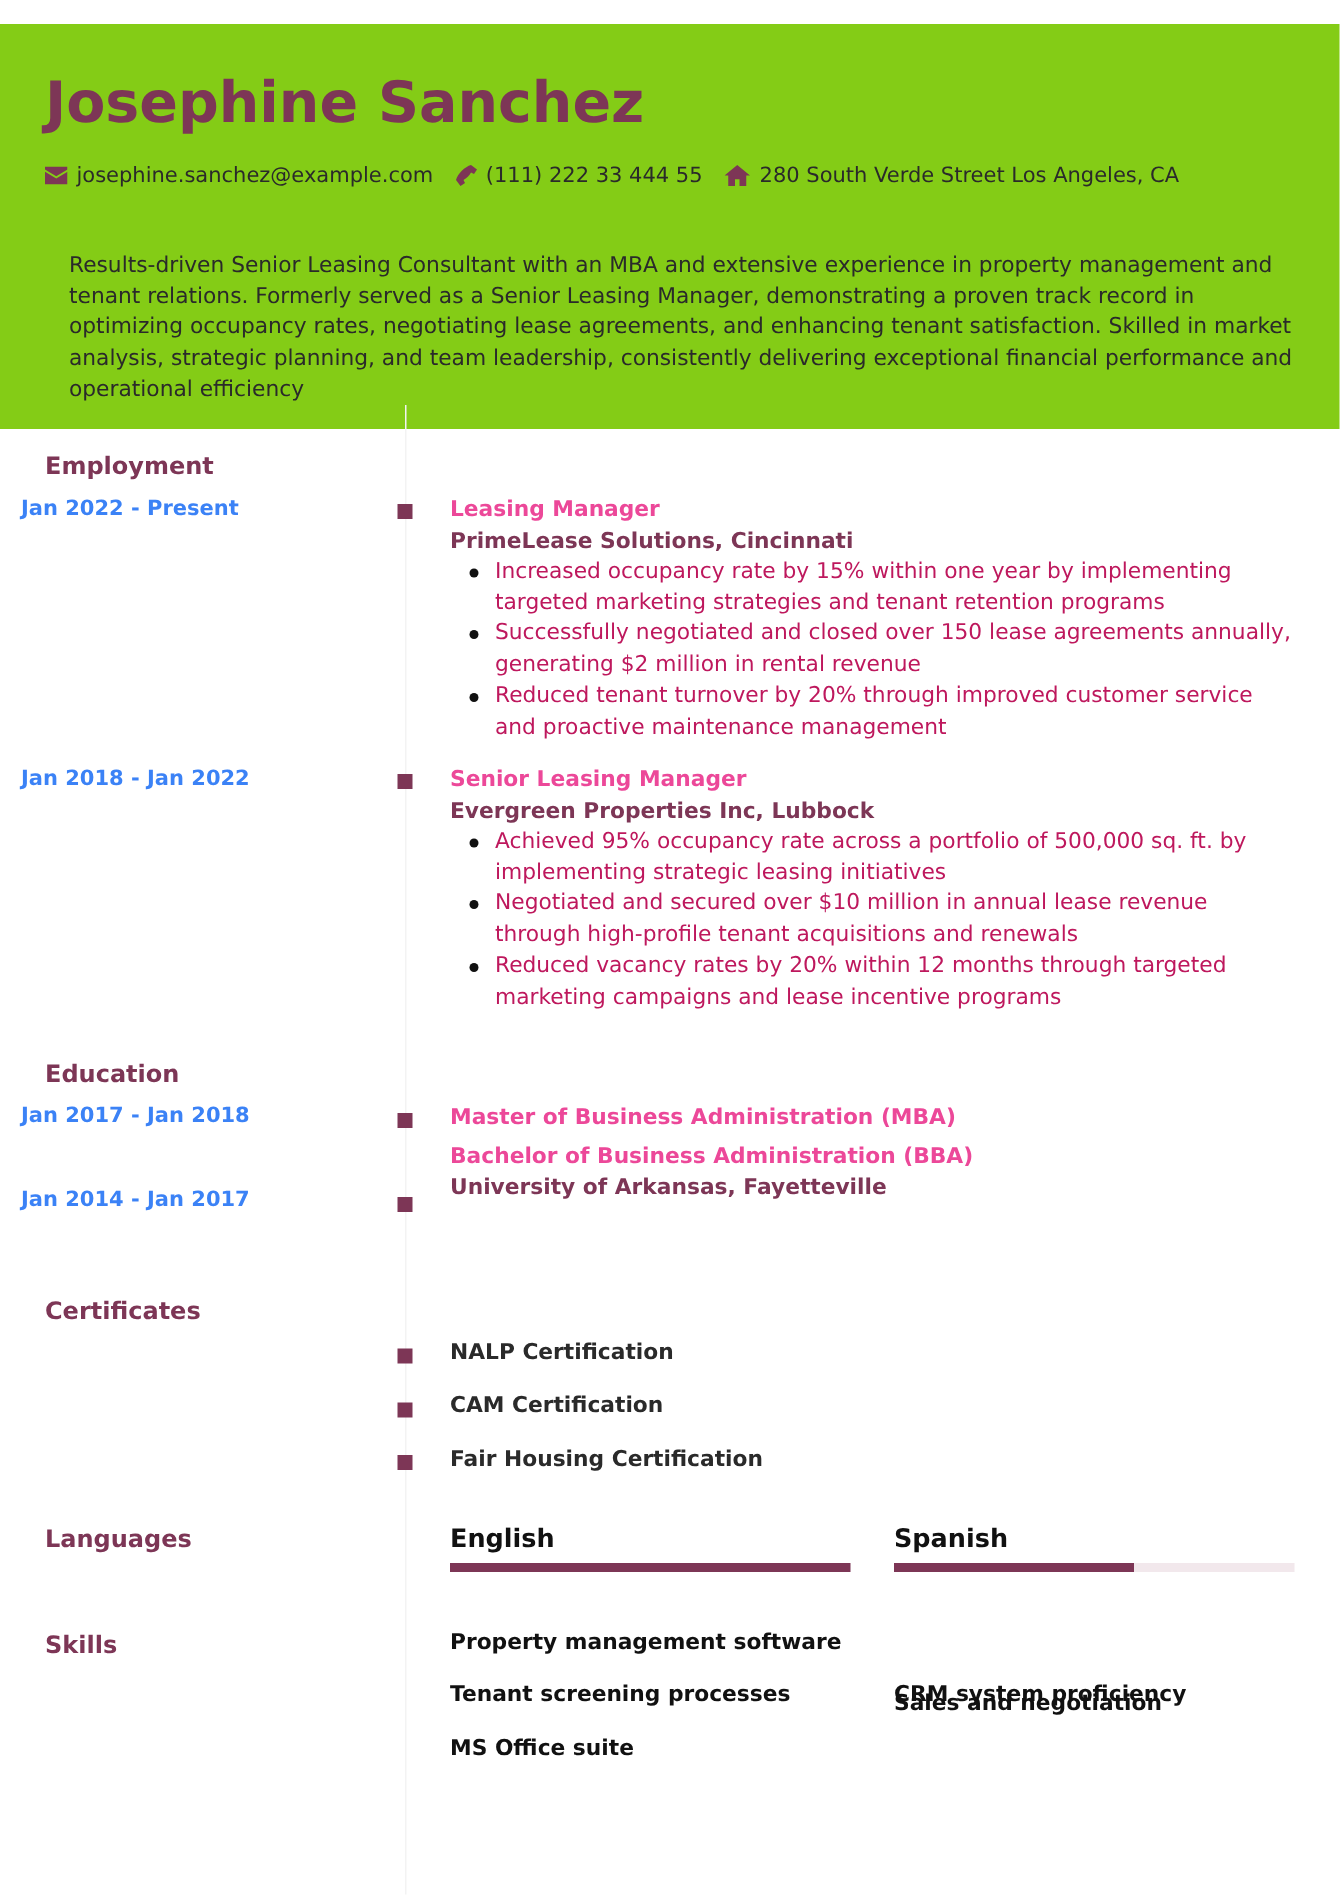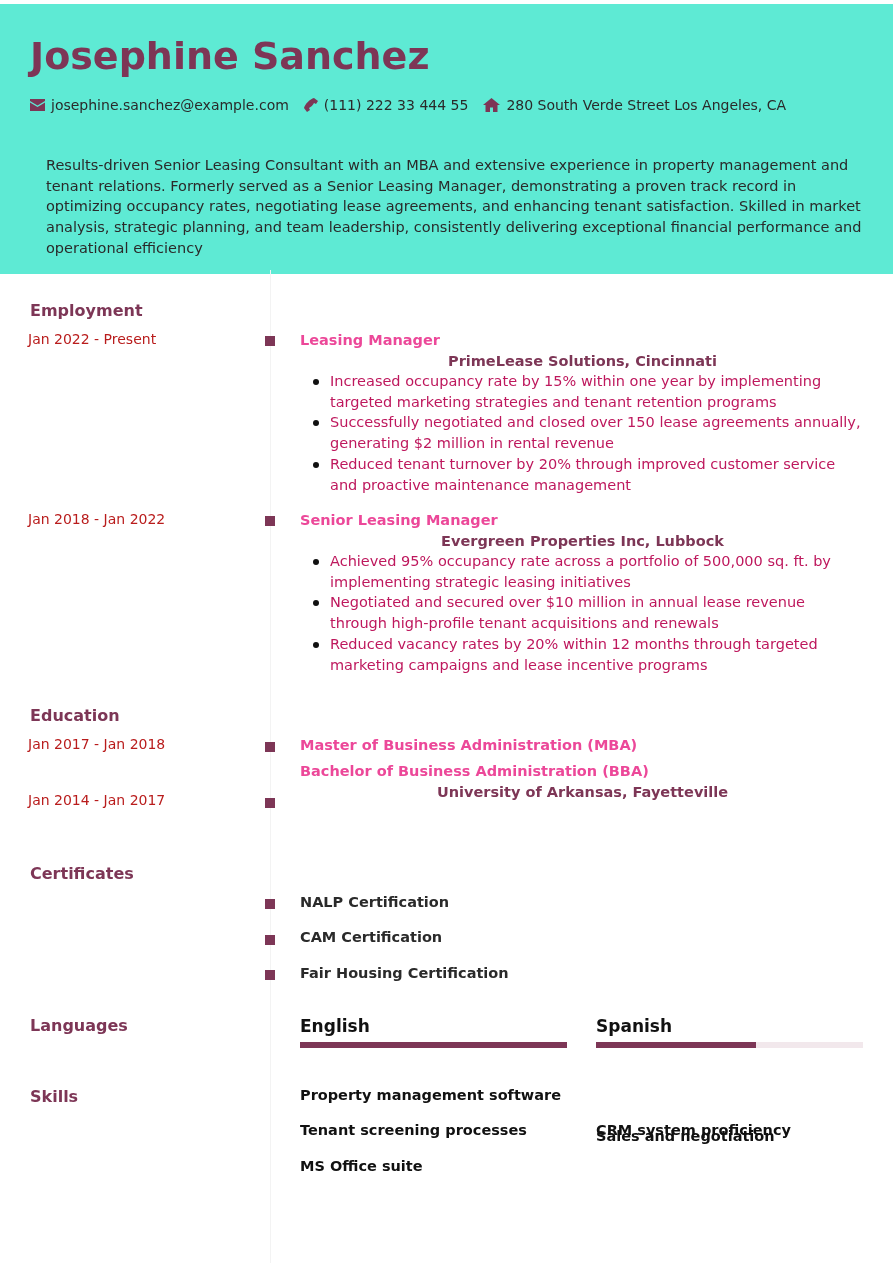--- a/index.html
+++ b/index.html
@@ -1,21 +1,21 @@
 <!DOCTYPE html>
 <html><head>
 <meta charset="utf-8">
 <style>
   html, body { margin: 0; padding: 0; }
   body {
     width: 893px; height: 1263px; background: #ffffff; position: relative; overflow: hidden;
     font-family: "DejaVu Sans", "Liberation Sans", sans-serif; color: #222222;
   }
   .header {
-    position: absolute; left: 0; top: 4px; width: 893px; height: 270px; background: #5eead4;
+    position: absolute; left: 0; top: 16px; width: 893px; height: 270px; background: #84cc16;
   }
   .name {
     position: absolute; left: 30px; top: 30px; margin: 0;
     font-size: 38px; font-weight: bold; color: #7d3656; letter-spacing: 0px; white-space: nowrap;
   }
   .contacts {
     position: absolute; left: 30px; top: 93px; display: flex; align-items: center;
     font-size: 14px; color: #2a2a2a; white-space: nowrap;
   }
   .contact { display: flex; align-items: center; margin-right: 15px; }
@@ -24,28 +24,28 @@
     position: absolute; left: 30px; top: 135px; width: 820px; margin: 16px;
     font-size: 14.5px; line-height: 20.7px; color: #2a2a2a;
   }
   .divider {
     position: absolute; left: 270px; top: 270px; width: 1px; height: 993px; background: #f3f3f3;
   }
   .section-title {
     position: absolute; left: 30px; font-size: 16px; font-weight: bold; color: #7d3656; white-space: nowrap;
   }
   .date {
-    position: absolute; left: 28px; font-size: 14px; font-weight: normal; color: #b91c1c; white-space: nowrap;
+    position: absolute; left: 14px; font-size: 14px; font-weight: bold; color: #3b82f6; white-space: nowrap;
   }
   .marker {
     position: absolute; left: 265px; width: 10px; height: 10px; background: #7d3656;
   }
   .entry { position: absolute; left: 300px; width: 565px; }
   .entry-title { font-size: 14.5px; font-weight: bold; color: #ec4899; line-height: 20.5px; white-space: nowrap; }
-  .entry-sub { font-size: 14.5px; font-weight: bold; color: #7d3656; line-height: 20.5px; white-space: nowrap; text-align: center; }
+  .entry-sub { font-size: 14.5px; font-weight: bold; color: #7d3656; line-height: 20.5px; white-space: nowrap; }
   .bullets { margin: 0; padding: 0; list-style: none; }
   .bullets li {
     position: relative; padding-left: 30px; font-size: 14.5px; line-height: 20.7px; color: #be185d;
   }
   .bullets li::before {
     content: ""; position: absolute; left: 13px; top: 8px; width: 6px; height: 6px; border-radius: 50%; background: #111;
   }
   .cert { position: absolute; left: 300px; font-size: 14.5px; font-weight: bold; color: #2a2a2a; white-space: nowrap; }
   .lang { position: absolute; width: 267px; }
   .lang-name { font-size: 17px; font-weight: bold; color: #111; white-space: nowrap; }

